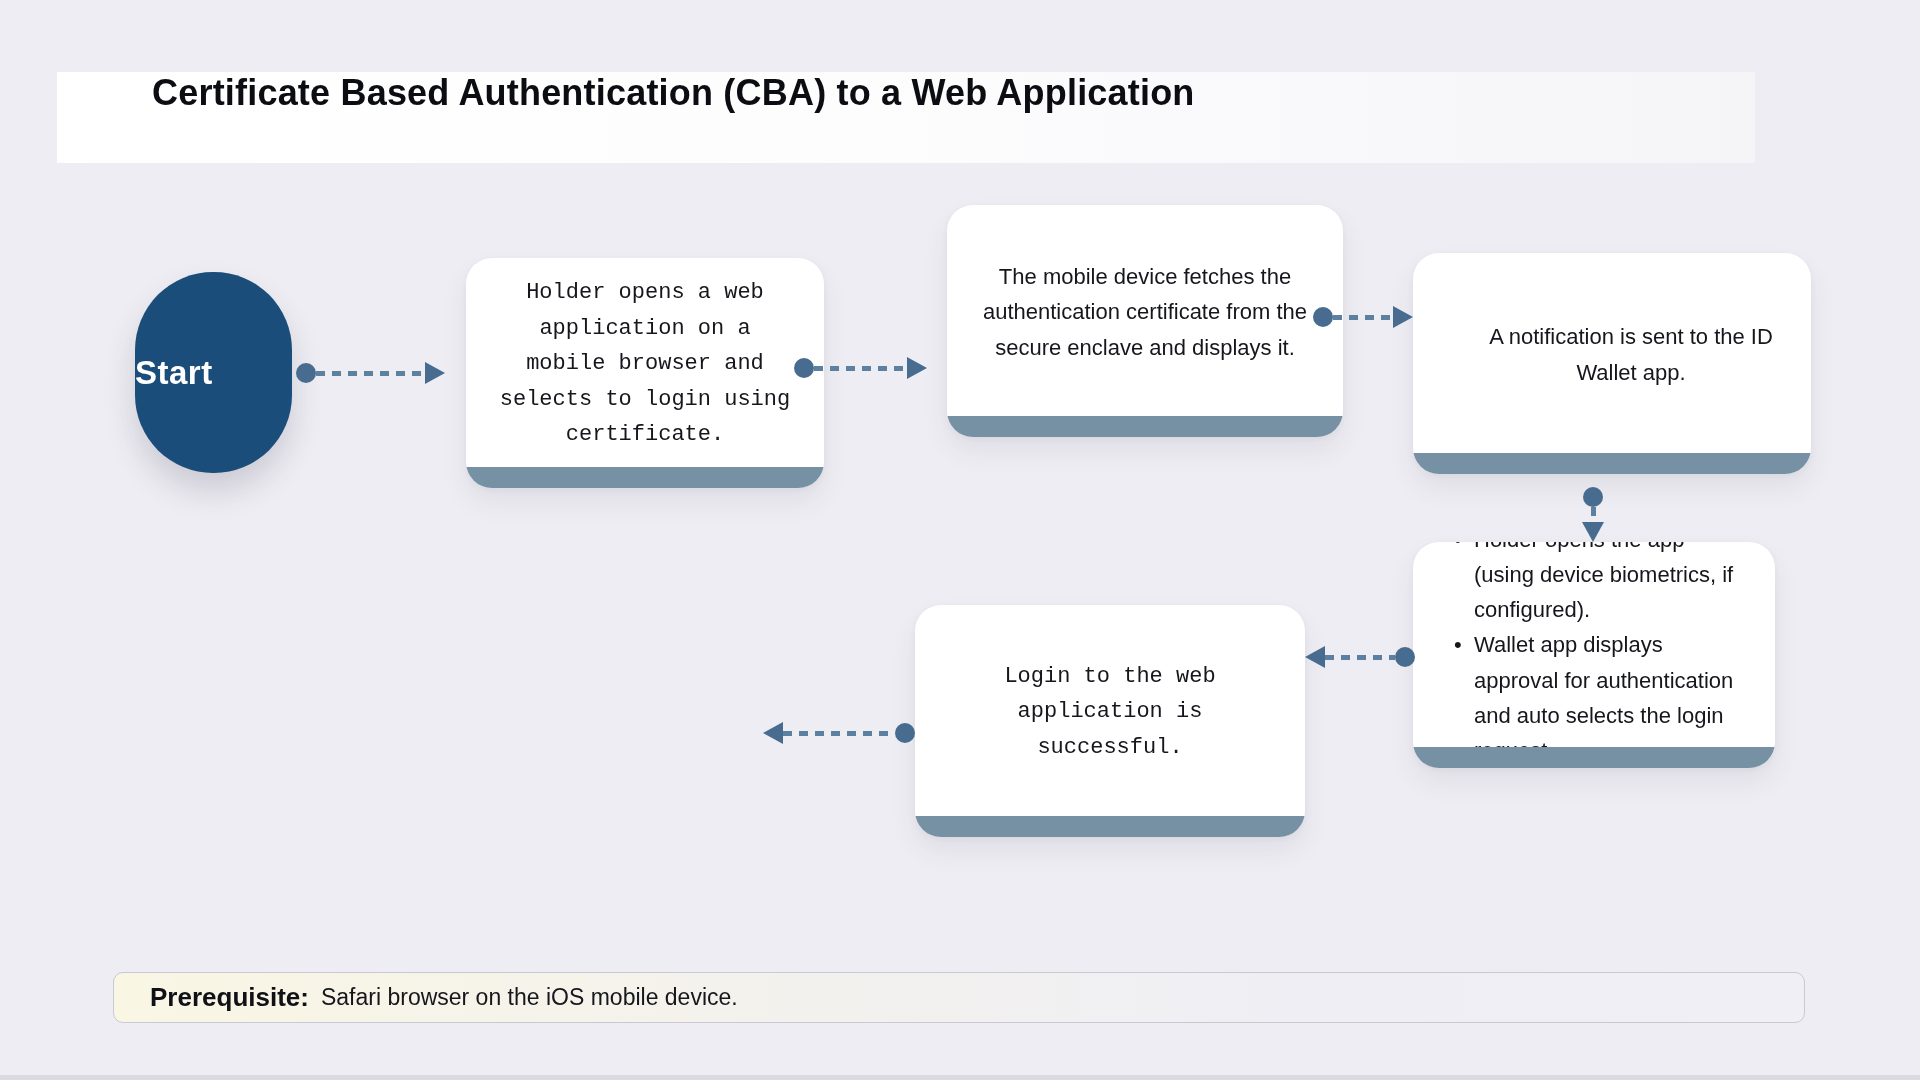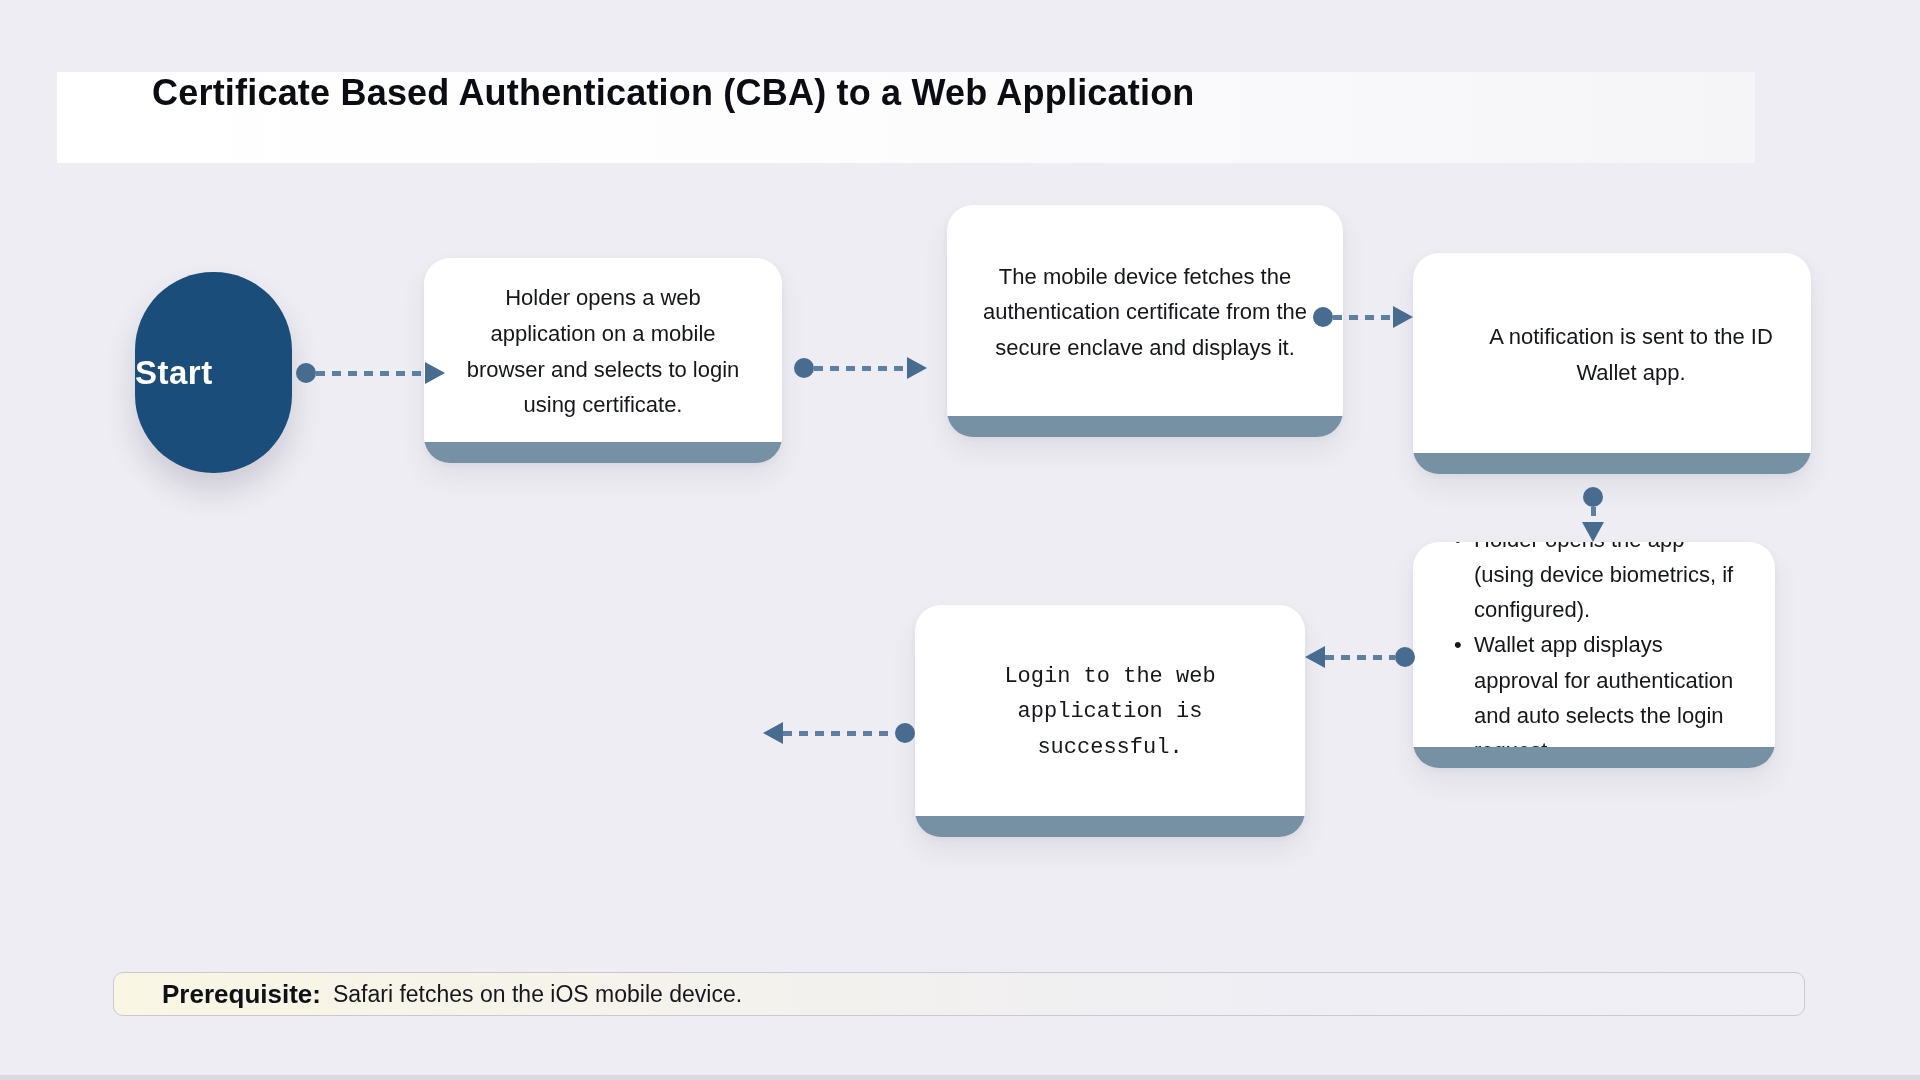--- a/index.html
+++ b/index.html
@@ -22,21 +22,21 @@
               background:var(--start,#1b4d7a);}
   .oval.end{left:596px;top:640px;width:158px;height:198px;border-radius:79px;
             background:var(--end,#8b3835);}
 
   
   .card{position:absolute;background:#ffffff;border-radius:26px;overflow:hidden;
         box-shadow:0 14px 26px rgba(60,60,90,.08),0 2px 6px rgba(60,60,90,.05);
         display:flex;align-items:center;justify-content:center;}
   .card .txt{padding:6px 30px 24px;text-align:center;font-size:22px;line-height:1.62;color:#16171c;}
   .card .strip{position:absolute;left:0;right:0;bottom:0;height:21px;background:var(--strip,#7791a4);}
-  .card.c1{left:424px;top:258px;width:358px;height:205px;}
+  .card.c1{left:466px;top:258px;width:358px;height:230px;font-family:Liberation Mono, monospace;}
   .card.c2{left:927px;top:205px;width:396px;height:232px;margin-left:20px;}
   .card.c3{left:1413px;top:253px;width:360px;height:221px;padding-left:38px;}
   .card.c4{left:1413px;top:542px;width:362px;height:226px;justify-content:flex-start;}
   .card.c5{left:915px;top:605px;width:390px;height:232px;font-family:Liberation Mono, monospace;}
   .card.c4 ul{margin:9px;padding:0 18px 20px 30px;list-style:none;}
   .card.c4 li{font-size:22px;line-height:1.6;color:#16171c;text-align:left;position:relative;padding-left:22px;}
   .card.c4 li::before{content:"\2022";position:absolute;left:2px;top:0;color:#16171c;}
 
   
   .arrow{position:absolute;display:flex;align-items:center;}
@@ -53,23 +53,23 @@
   .head-down{width:0;height:0;border-left:11px solid transparent;border-right:11px solid transparent;
              border-top:20px solid var(--arrow-dark,#486c90);flex:none;}
   .a1{left:296px;top:362px;width:149px;height:22px;}
   .a2{left:794px;top:357px;width:133px;height:22px;}
   .a3{left:1313px;top:306px;width:100px;height:22px;}
   .a4{left:1582px;top:487px;width:22px;height:55px;}
   .a5{left:1305px;top:646px;width:110px;height:22px;}
   .a6{left:763px;top:722px;width:152px;height:22px;}
 
   
-  .prereq{position:absolute;left:113px;top:972px;width:1692px;height:44px;box-sizing:border-box;
+  .prereq{position:absolute;left:113px;top:972px;width:1692px;height:51px;box-sizing:border-box;
           background:linear-gradient(90deg,#f9f6e4 0%,#f4f2ec 35%,#efeef4 70%,#f0eff5 100%);
-          border:1px solid #c9c9d3;border-radius:10px;display:flex;align-items:center;padding:0 48px;}
+          border:1px solid #c9c9d3;border-radius:10px;display:flex;align-items:center;padding:0 36px;}
   .prereq .lbl{font-size:26px;font-weight:bold;color:#101116;margin-right:12px;}
   .prereq .val{font-size:23px;color:#16171c;}
 </style>
 </head>
 <body>
 
 <div class="stage">
 
   <div class="header">
     <h1>Certificate Based Authentication (CBA) to a Web Application</h1>
@@ -139,17 +139,17 @@
   </div>
 
   <div class="arrow a6">
     <div class="head-left"></div>
     <div class="dash-h"></div>
     <div class="dot"></div>
   </div>
 
   <div class="prereq">
     <span class="lbl">Prerequisite:</span>
-    <span class="val">Safari fetches on the iOS mobile device.</span>
+    <span class="val">Safari browser on the iOS mobile device.</span>
   </div>
 
   <div class="bottom-edge"></div>
 </div>
 
 </body></html>

